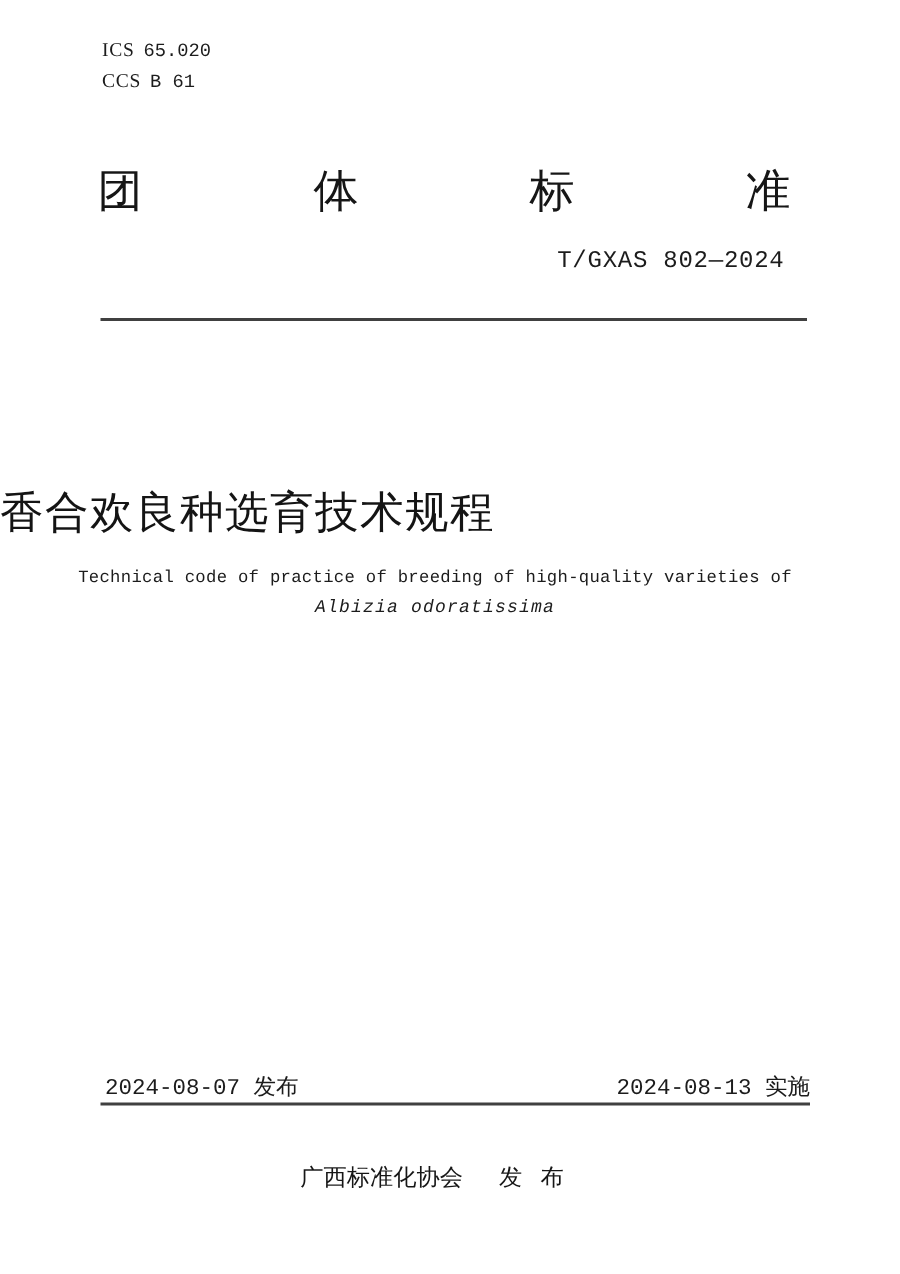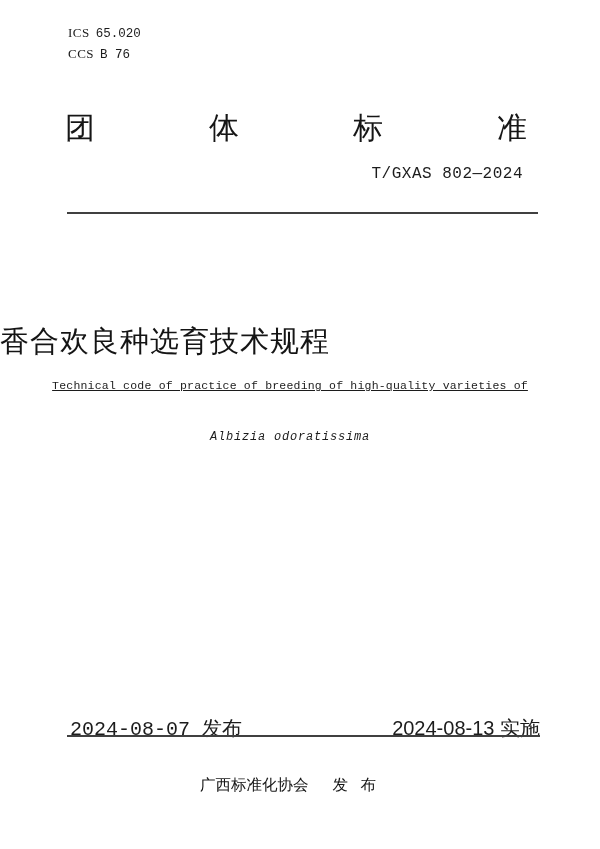--- a/index.html
+++ b/index.html
@@ -108,51 +108,49 @@
     position: absolute;
     left: 0;
     right: 0;
     top: 379px;
     text-align: center;
     font-family: "Liberation Mono", monospace;
     font-size: 11.5px;
     letter-spacing: 0.2px;
     color: #1c1c1c;
     white-space: nowrap;
-    text-decoration: underline;
   }
   .subtitle-latin {
     position: absolute;
     left: 0;
     right: 0;
     top: 398px;
     text-align: center;
     font-family: "Liberation Mono", monospace;
     font-style: italic;
     font-size: 12px;
     letter-spacing: 0.8px;
     color: #1c1c1c;
     white-space: nowrap;
-    margin-top: 32px;
   }
 
   .issue-date {
     position: absolute;
     left: 70px;
     top: 715px;
     font-family: "Liberation Mono", monospace;
-    font-size: 20px;
+    font-size: 15px;
     white-space: nowrap;
   }
   .implement-date {
     position: absolute;
     right: 40px;
     top: 715px;
-    font-family: Liberation Sans, sans-serif;
-    font-size: 20px;
+    font-family: Liberation Mono, monospace;
+    font-size: 15px;
     white-space: nowrap;
   }
 
   .publisher-row {
     position: absolute;
     left: 0;
     right: 0;
     top: 775px;
     text-align: center;
     font-size: 15.5px;
@@ -169,21 +167,21 @@
 </head>
 <body>
 
 <div class="page">
 
   <div class="ics-block">
     <div>
       <span class="ics-label">ICS</span><span class="ics-value">65.020</span>
     </div>
     <div>
-      <span class="ics-label">CCS</span><span class="ics-value">B 76</span>
+      <span class="ics-label">CCS</span><span class="ics-value">B 61</span>
     </div>
   </div>
 
 
   <div class="doc-type-row">
     <span>团</span>
     <span>体</span>
     <span>标</span>
     <span>准</span>
   </div>

